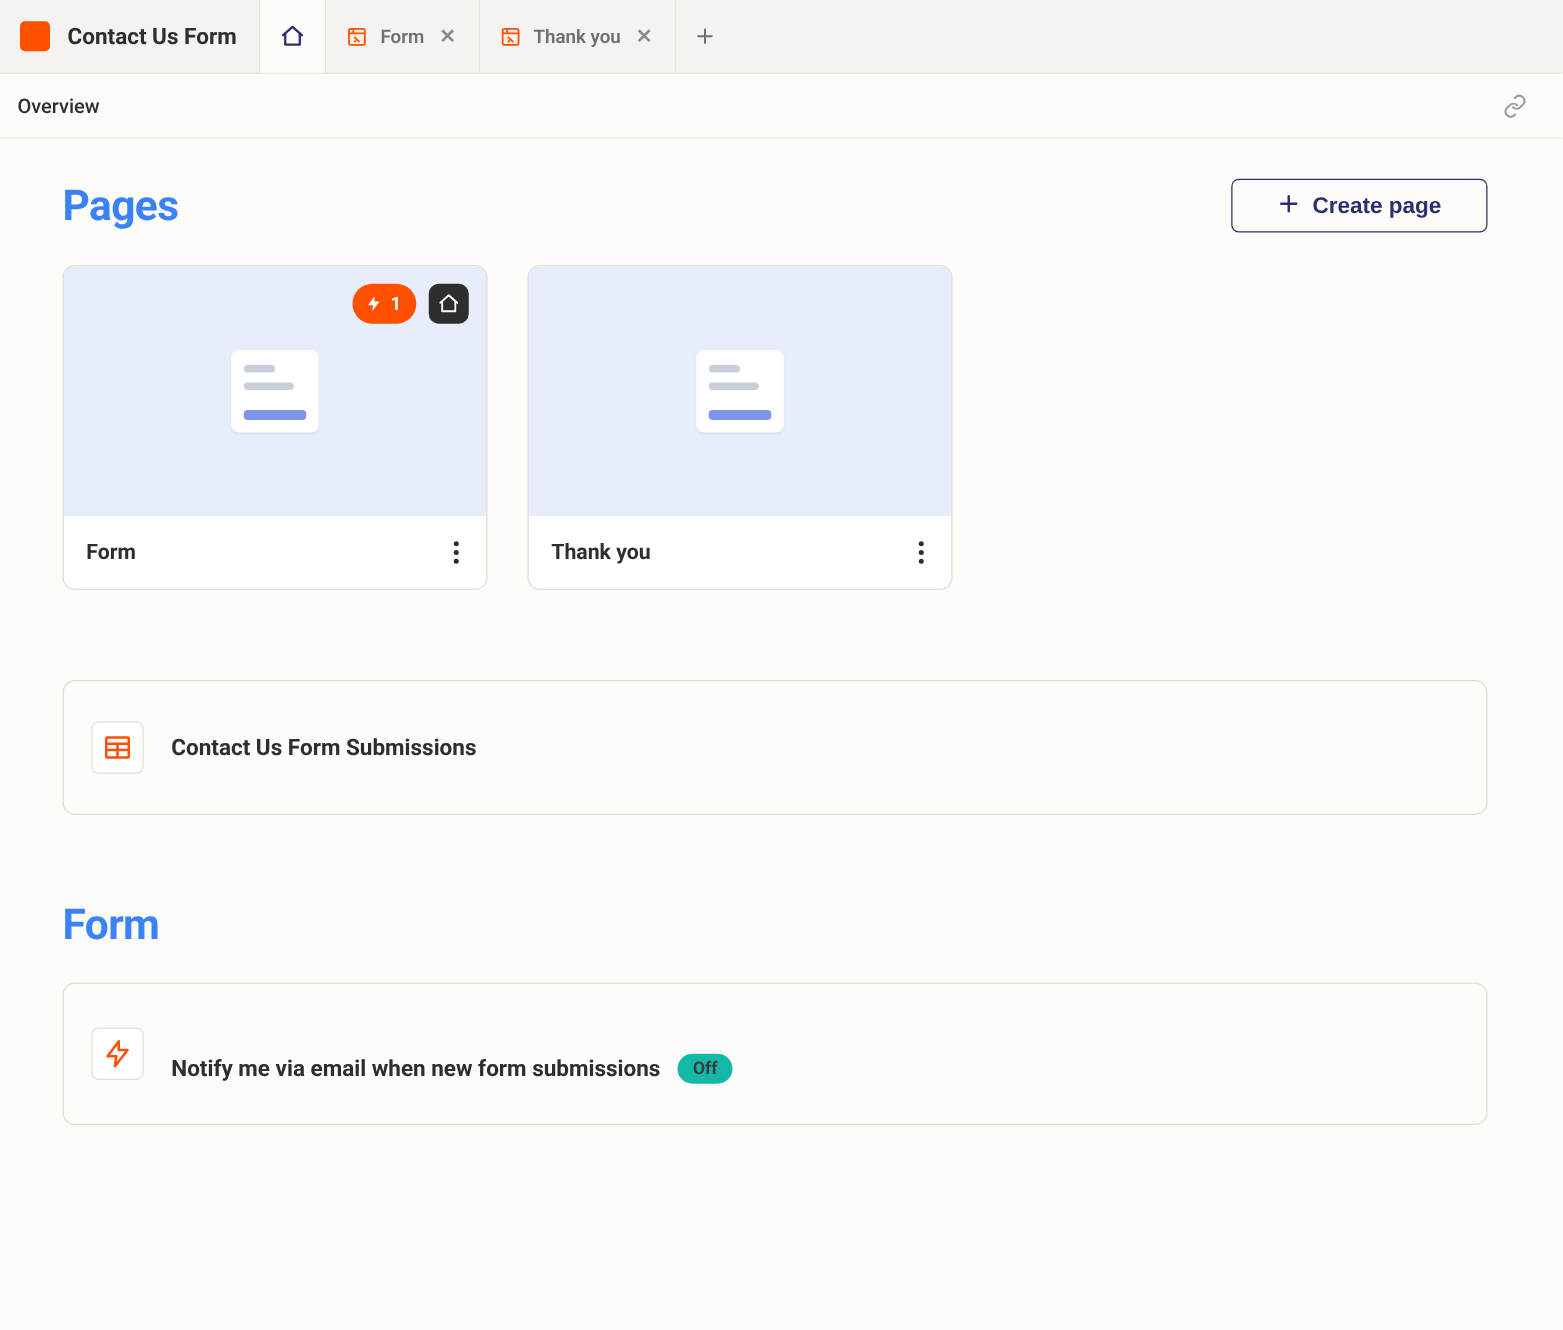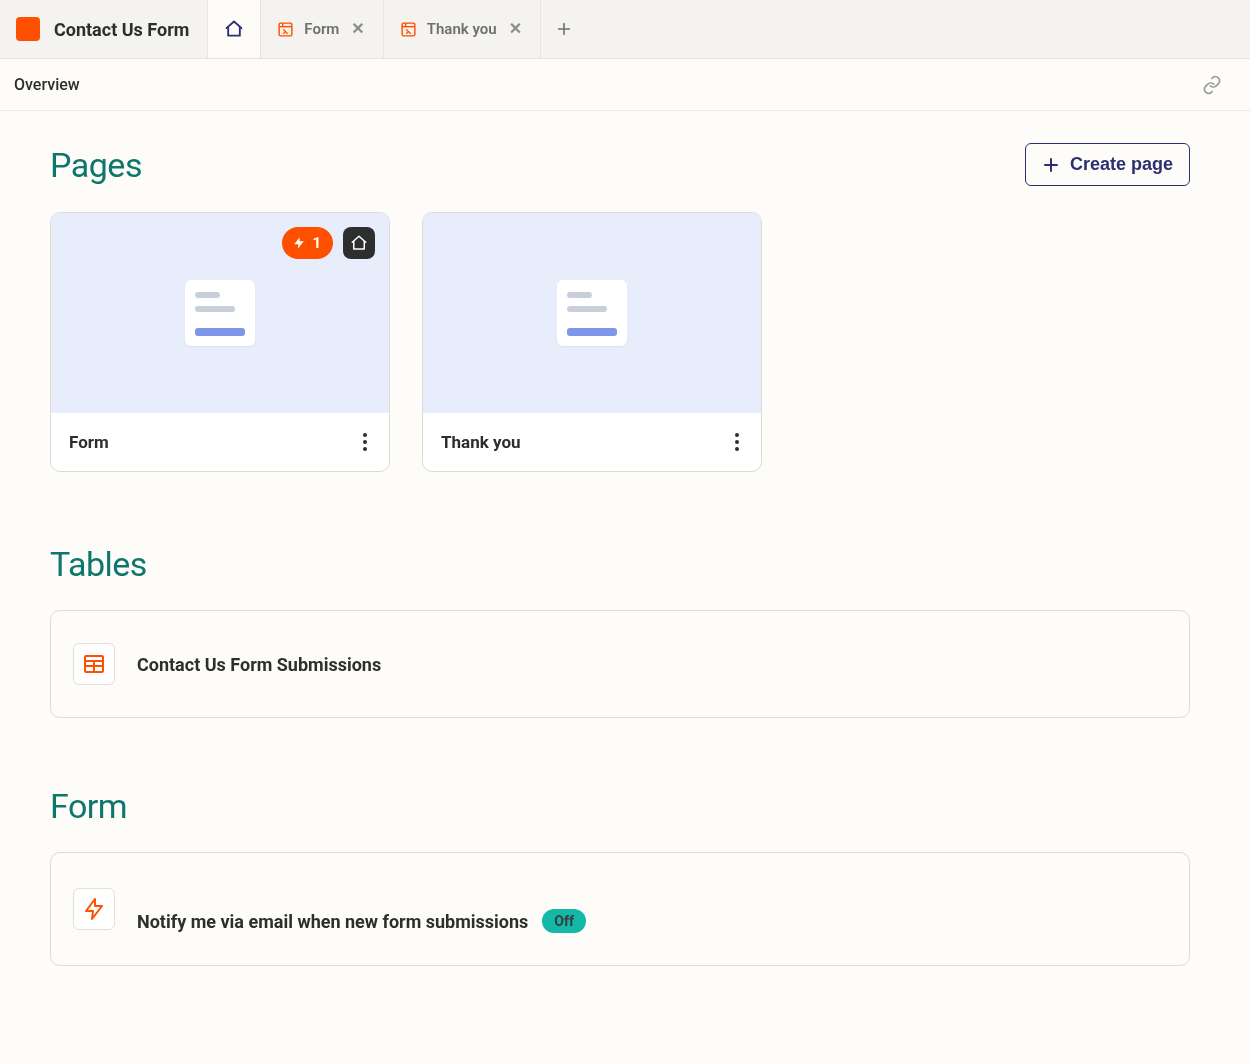--- a/index.html
+++ b/index.html
@@ -87,34 +87,34 @@
     padding: 32px 60px 40px 50px;
   }
   .section-header{
     display:flex;
     align-items:center;
     justify-content:space-between;
     margin-bottom:26px;
   }
   .section-title{
     font-size:34px;
-    font-weight:400;
+    font-weight:700;
     letter-spacing:-0.5px;
-    color:#0f766e;
+    color:#3b82f6;
   }
   .create-btn{
     display:flex;
-    align-items:center;
+    align-items:flex-start;
     gap:10px;
     border:1.5px solid #2b2e6f;
     color:#2b2e6f;
     background:transparent;
     font-size:18px;
     font-weight:700;
-    padding:10px 16px;
+    padding:10px 36px;
     border-radius:6px;
     cursor:pointer;
   }
 
   
   .cards{
     display:flex;
     gap:32px;
     margin-bottom:72px;
   }
@@ -320,21 +320,20 @@
               <span></span>
               <span></span>
             </div>
         </div>
       </div>
 
     </div>
   </div>
 
   <div class="section">
-    <h2 class="section-title">Tables</h2>
     <div class="list-row">
       <div class="row-icon">
         <svg width="24" height="24" viewBox="0 0 24 24" fill="none" stroke="#ff4f00" stroke-width="2">
           <rect x="3" y="4" width="18" height="16" rx="1"></rect>
           <path d="M3 9 H21 M3 14 H21 M12 9 V20"></path>
         </svg>
       </div>
       <div class="row-text">Contact Us Form Submissions</div>
     </div>
   </div>

